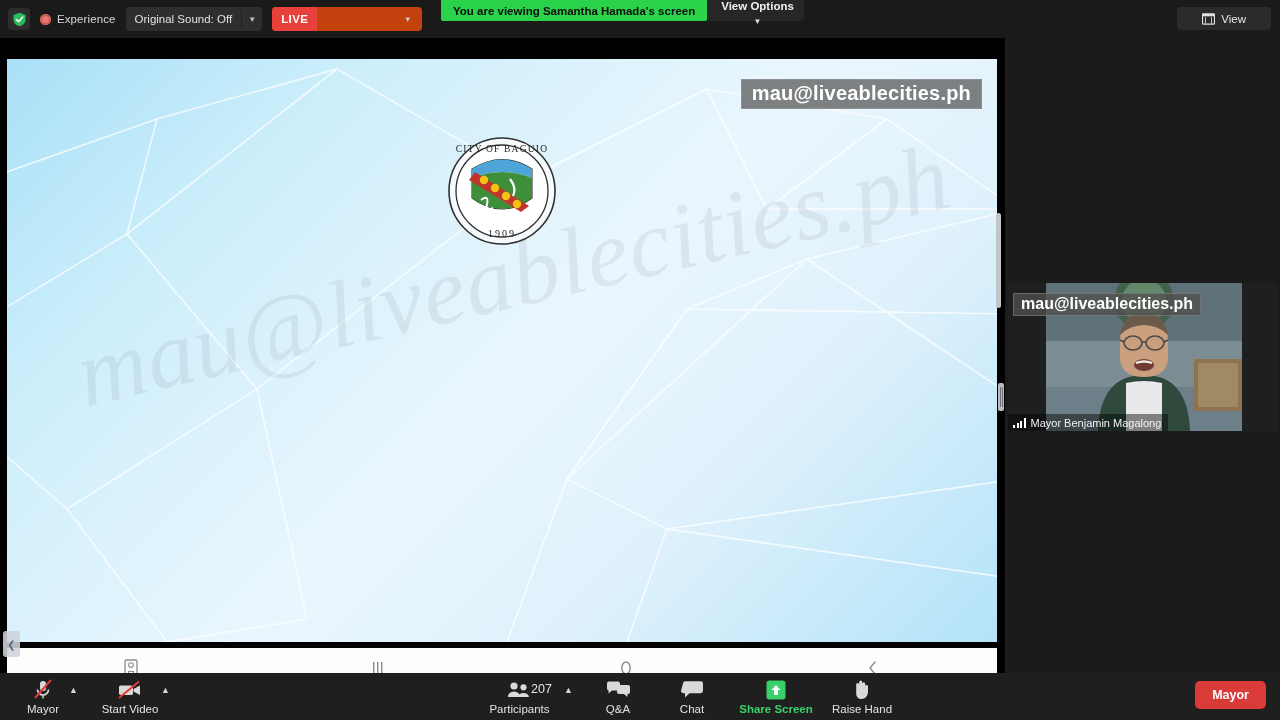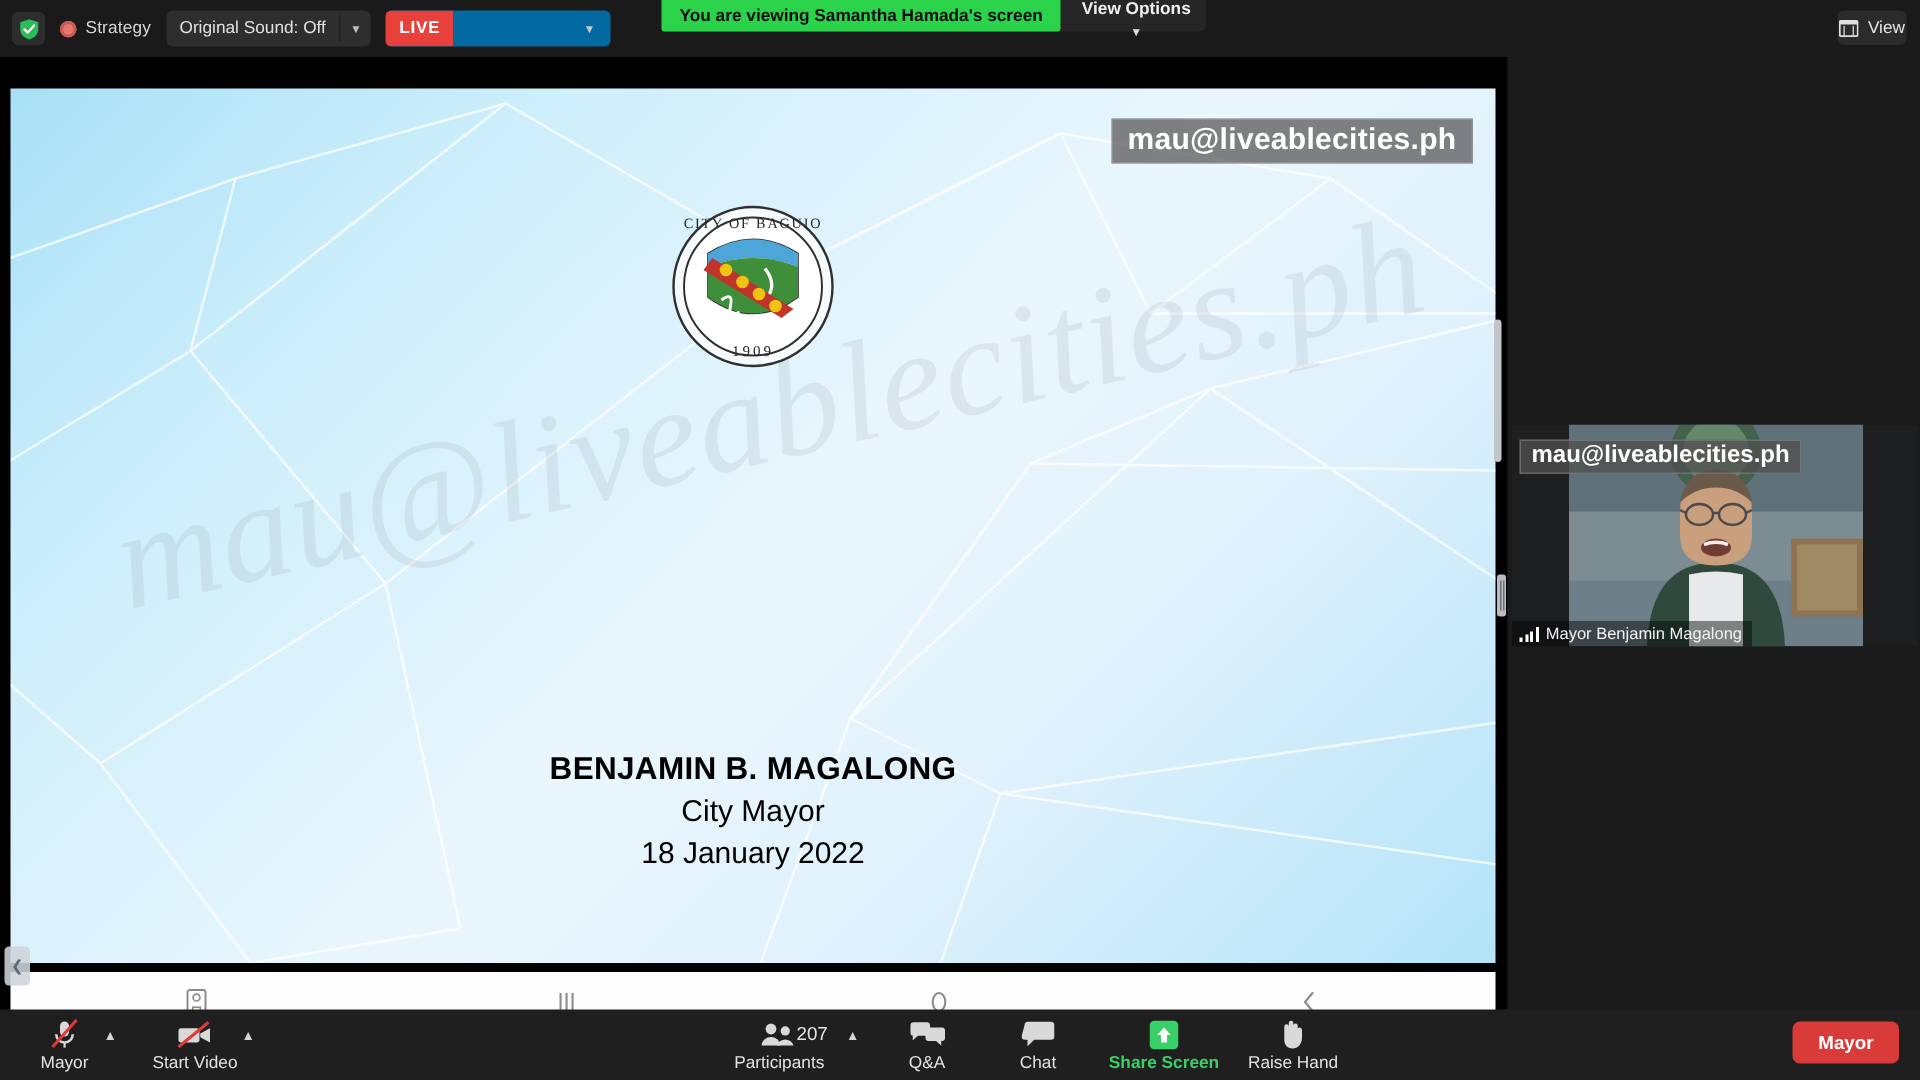--- a/index.html
+++ b/index.html
@@ -85,21 +85,21 @@
     margin: 3px 0;
   }
   .sound-pill .caret {
     width: 20px;
     display: flex; align-items: center; justify-content: center;
     color: #bdbdbd;
     font-size: 8px;
   }
   .live-pill {
     display: flex; align-items: stretch;
-    background: #0369a1;
+    background: #c2410c;
     border-radius: 4px;
     height: 24px;
     overflow: hidden;
     justify-content: center;
   }
   .live-badge {
     background: #e8413c;
     color: #fff;
     font-size: 11.5px;
     font-weight: bold;
@@ -154,21 +154,21 @@
   .view-options .caret { font-size: 8px; color: #dcdcdc; }
 
   .view-btn {
     position: absolute;
     right: 9px; top: 7px;
     height: 23px;
     background: #2b2b2b;
     border-radius: 4px;
     display: flex; align-items: center;
     gap: 6px;
-    padding: 0 1px;
+    padding: 0 25px;
   }
   .view-btn .lbl { color: #e6e6e6; font-size: 11.5px; }
   .grid-ico { width: 13px; height: 12px; display: block; }
 
   
   .share-area {
     position: absolute;
     left: 0; top: 38px;
     width: 1005px; height: 635px;
     background: #000;
@@ -423,21 +423,21 @@
 
       <div class="shield-btn">
         <svg class="shield-ico" viewBox="0 0 16 16">
           <path d="M8 0.8 L14.4 3.1 V8 c0 4-3 6.3-6.4 7.2 C4.6 14.3 1.6 12 1.6 8 V3.1 Z" fill="#2bbd5a"></path>
           <path d="M4.6 8.1 L6.9 10.4 L11.4 5.3" stroke="#ffffff" stroke-width="1.6" fill="none" stroke-linecap="round" stroke-linejoin="round"></path>
         </svg>
       </div>
 
       <div class="rec-group">
         <div class="rec-dot"></div>
-        <span class="rec-label">Strategy</span>
+        <span class="rec-label">Experience</span>
       </div>
 
       <div class="sound-pill">
         <span class="lbl">Original Sound: Off</span>
         <span class="div"></span>
         <span class="caret">▼</span>
       </div>
 
       <div class="live-pill">
         <span class="live-badge">LIVE</span>
@@ -507,25 +507,20 @@
           <circle cx="48" cy="52" r="4.2" fill="#f2c313"></circle>
           <circle cx="59" cy="60" r="4.2" fill="#f2c313"></circle>
           <circle cx="70" cy="68" r="4.2" fill="#f2c313"></circle>
           <path d="M34 64 Q42 58 40 68 Q38 76 46 72" stroke="#ffffff" stroke-width="2" fill="none"></path>
           <path d="M63 43 Q70 52 66 60" stroke="#ffffff" stroke-width="2.2" fill="none"></path>
           <text x="55" y="16" text-anchor="middle" font-size="9.5" font-family="Liberation Serif, serif" fill="#262626" letter-spacing="1.2">CITY OF BAGUIO</text>
           <text x="55" y="101" text-anchor="middle" font-size="10" font-family="Liberation Serif, serif" fill="#262626" letter-spacing="2">1909</text>
         </svg>
 
 
-        <div class="speaker-block">
-          <div class="sp-name">BENJAMIN B. MAGALONG</div>
-          <div class="sp-role">City Mayor</div>
-          <div class="sp-date">18 January 2022</div>
-        </div>
       </div>
 
       <div class="wm-chip">mau@liveablecities.ph</div>
     </div>
 
     <div class="android-nav">
       <div class="slot">
         <svg width="16" height="18" viewBox="0 0 16 18">
           <rect x="2" y="1" width="12" height="16" rx="1.5" fill="none" stroke="#8b8b8b" stroke-width="1.3"></rect>
           <circle cx="8" cy="6" r="2.3" fill="none" stroke="#8b8b8b" stroke-width="1.1"></circle>

